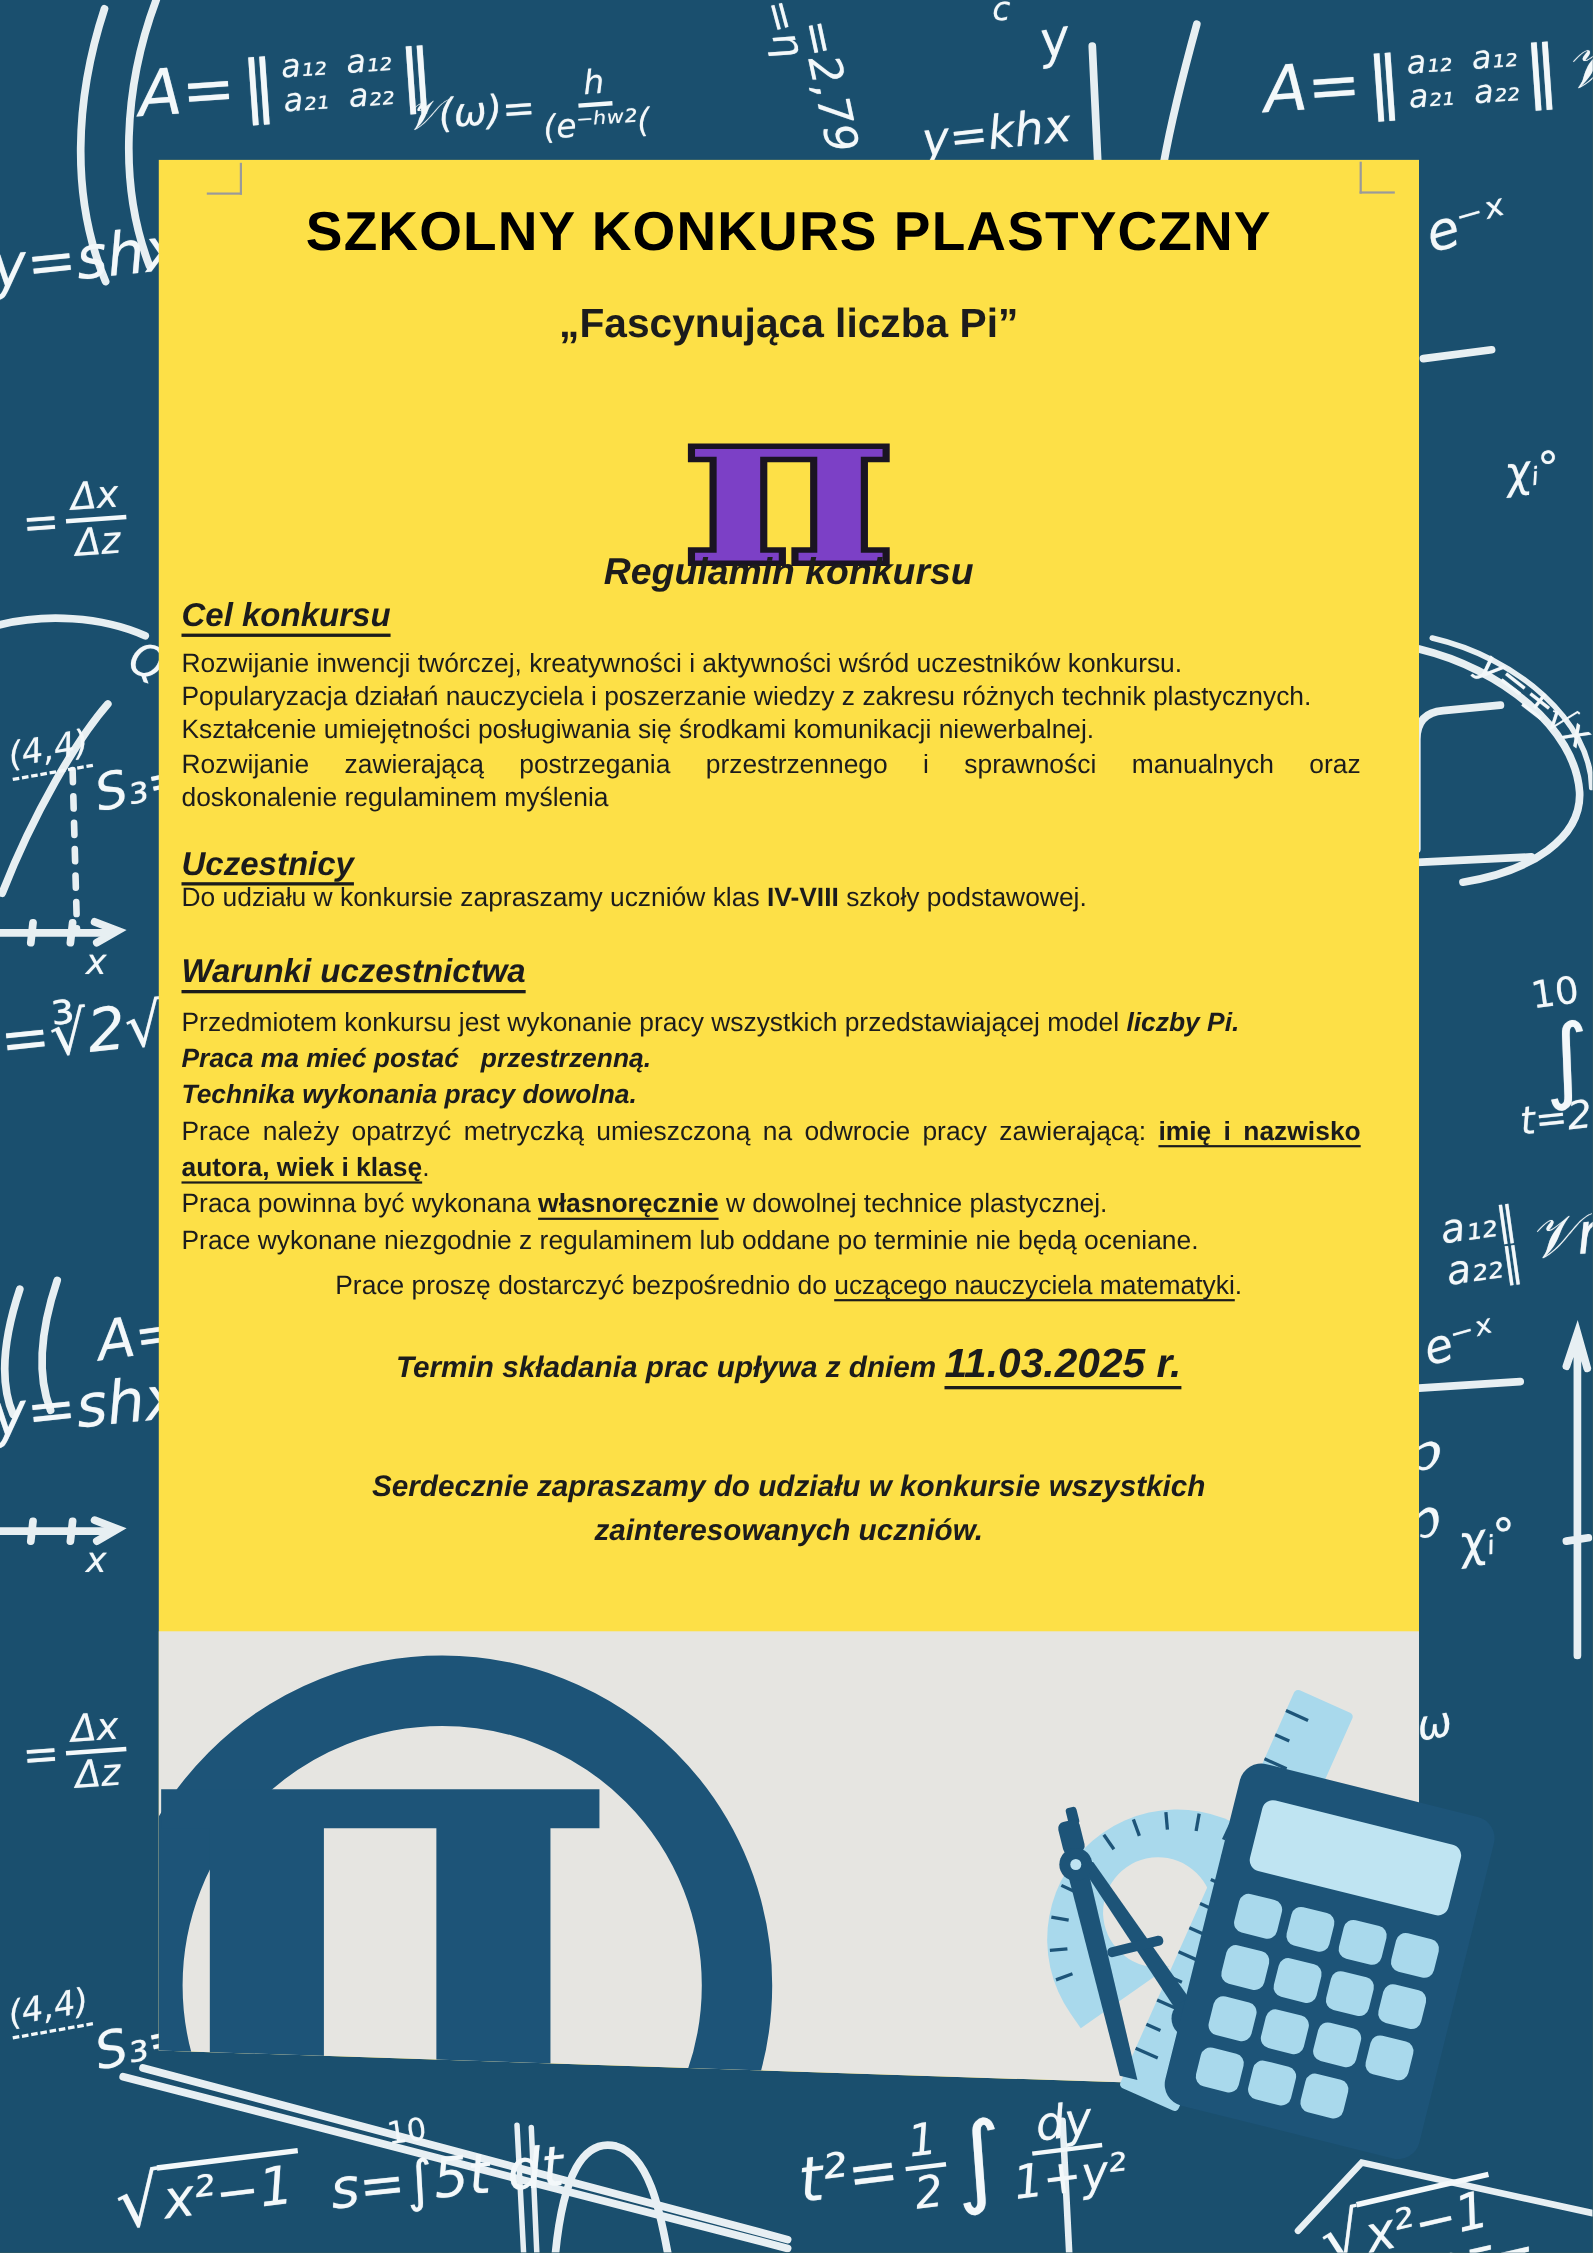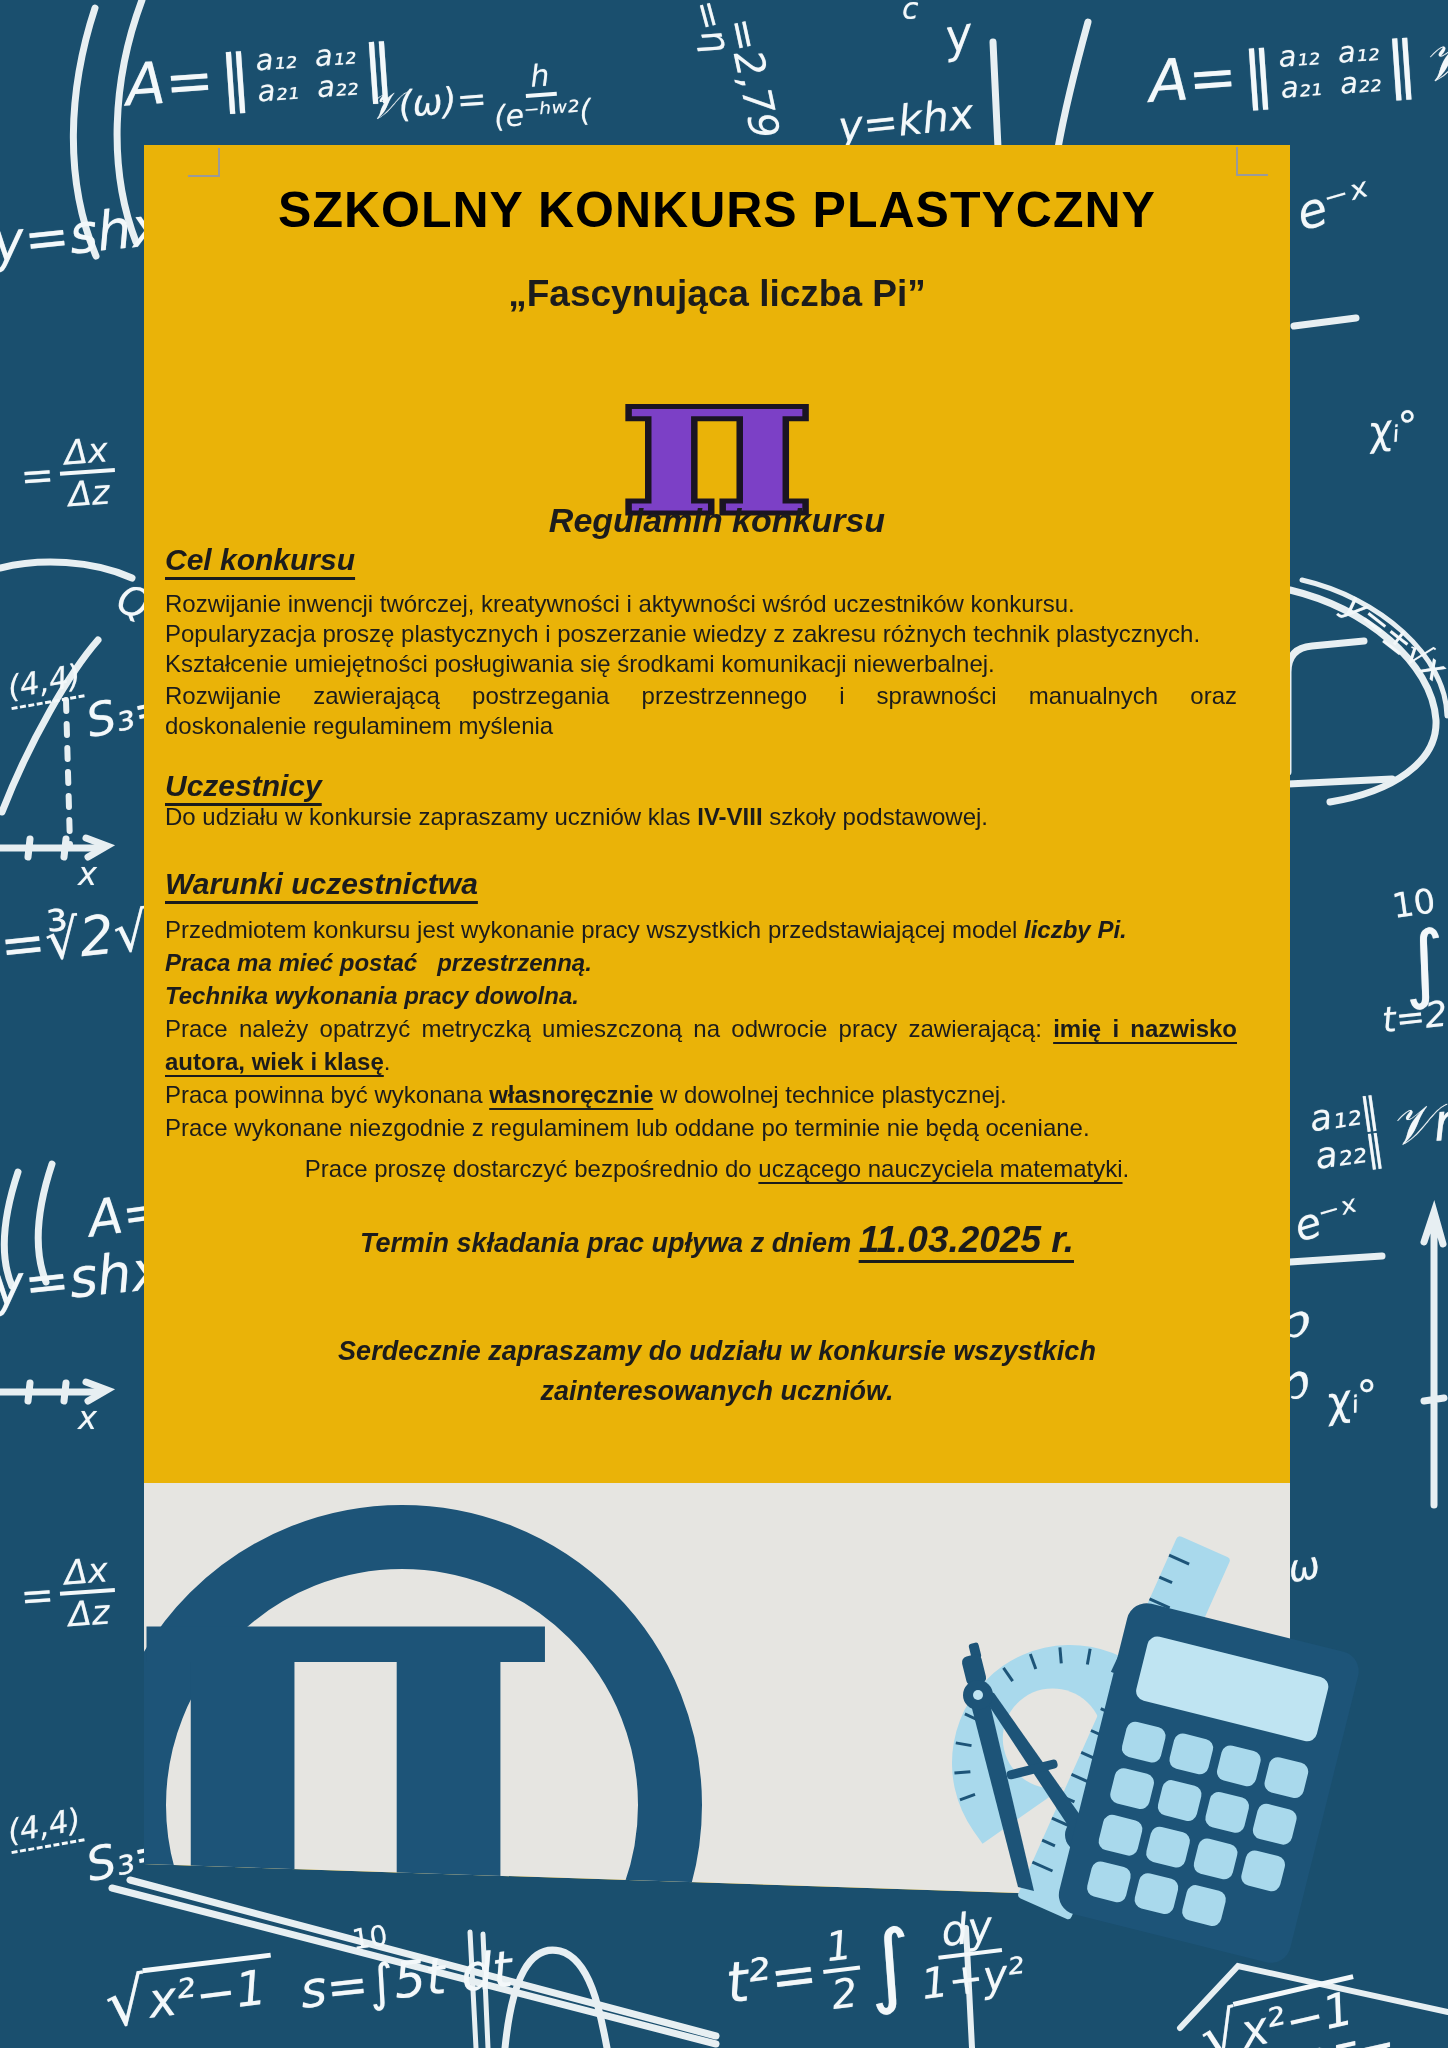--- a/index.html
+++ b/index.html
@@ -12,21 +12,21 @@
   .bg-svg{position:absolute;left:0;top:0;z-index:1;}
   .frac{display:inline-flex;flex-direction:column;align-items:center;vertical-align:middle;}
   .frac .num{border-bottom:4px solid #f3f8fa;padding:0 6px 2px 6px;}
   .frac .den{padding-top:2px;}
   .mrow{display:inline-flex;align-items:center;gap:6px;}
   .mcol{display:inline-flex;flex-direction:column;gap:2px;}
   .bars{font-style:normal;}
   .radical{display:inline-flex;align-items:flex-start;}
   .radical .under{border-top:5px solid #f3f8fa;padding:4px 8px 0 2px;}
   
-  .poster{position:absolute;left:144px;top:145px;width:1146px;height:1757px;background:#eab308;z-index:2;
+  .poster{position:absolute;left:144px;top:145px;width:1146px;height:1757px;background:#fde047;z-index:2;
           clip-path:polygon(0 0,100% 0,100% 1757px,0 1719px);}
   .gray-band{position:absolute;left:0;top:1338px;width:1146px;height:419px;background:#e6e5e1;overflow:hidden;}
   .mark{position:absolute;}
   .mark-tl{left:44px;top:3px;width:30px;height:27px;border-right:2px solid #9a9a9a;border-bottom:2px solid #9a9a9a;}
   .mark-tr{left:1092px;top:2px;width:30px;height:27px;border-left:2px solid #9a9a9a;border-bottom:2px solid #9a9a9a;}
   .content{position:absolute;left:21px;top:0;width:1104px;color:#1c1c1c;}
   .abs{position:absolute;left:0;width:100%;}
   .poster-title{top:36px;text-align:center;font-size:50px;font-weight:bold;letter-spacing:1px;color:#000;}
   .poster-subtitle{top:128px;text-align:center;font-size:37px;font-weight:bold;}
   .pi-logo{top:240px;text-align:center;height:112px;}
@@ -210,21 +210,21 @@
       <div class="abs poster-subtitle">„Fascynująca liczba Pi”</div>
       <div class="abs pi-logo">
         <span>π</span>
       </div>
       <div class="abs regulamin">Regulamin konkursu</div>
 
       <div class="abs" style="top:398px;">
         <span class="sec-h">Cel konkursu</span>
       </div>
       <div class="abs body-txt" style="top:444px;">Rozwijanie inwencji twórczej, kreatywności i aktywności wśród uczestników konkursu.</div>
-      <div class="abs body-txt" style="top:474px;">Popularyzacja proszę plastycznych i poszerzanie wiedzy z zakresu różnych technik plastycznych.</div>
+      <div class="abs body-txt" style="top:474px;">Popularyzacja działań nauczyciela i poszerzanie wiedzy z zakresu różnych technik plastycznych.</div>
       <div class="abs body-txt" style="top:504px;">Kształcenie umiejętności posługiwania się środkami komunikacji niewerbalnej.</div>
       <div class="abs body-txt just" style="top:536px;width:1072px;">Rozwijanie zawierającą postrzegania przestrzennego i sprawności manualnych oraz</div>
       <div class="abs body-txt" style="top:566px;">doskonalenie regulaminem myślenia</div>
 
       <div class="abs" style="top:624px;">
         <span class="sec-h">Uczestnicy</span>
       </div>
       <div class="abs body-txt" style="top:657px;"><span>Do udziału w konkursie zapraszamy uczniów klas </span><span style="font-weight:bold;">IV-VIII</span><span> szkoły podstawowej.</span></div>
 
       <div class="abs" style="top:722px;">

